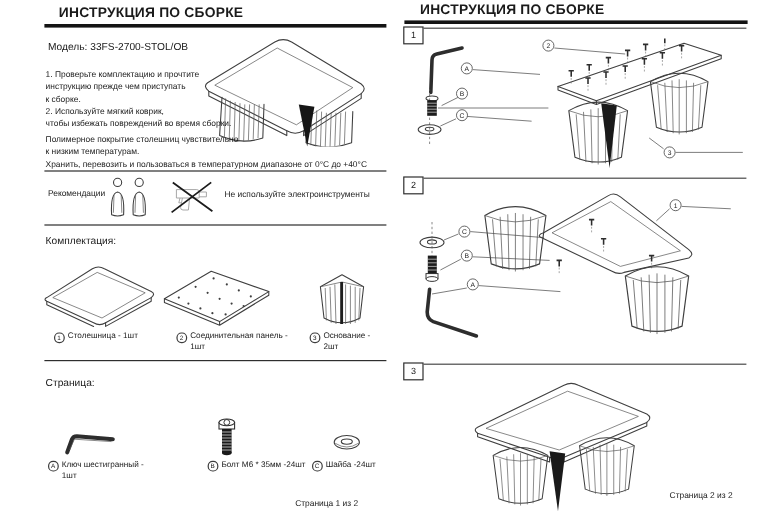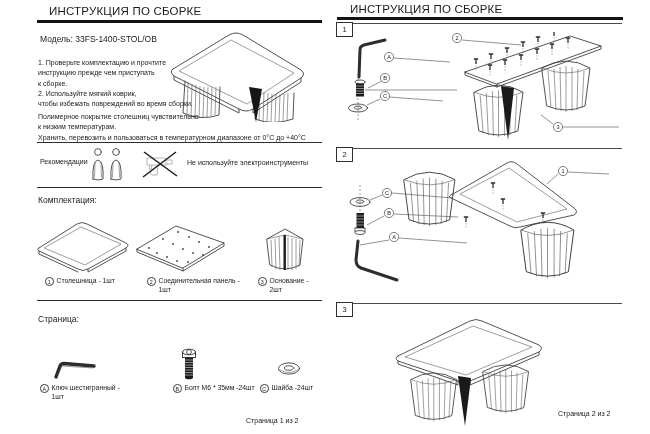--- a/index.html
+++ b/index.html
@@ -1,19 +1,19 @@
 <!DOCTYPE html>
 <html><head>
 <meta charset="utf-8">
 <style>
   html,body{margin:0;padding:0;background:#fff;}
   #canvas{position:relative;width:650px;height:434px;background:#ffffff;
           font-family:"Liberation Sans","DejaVu Sans",sans-serif;color:#1a1a1a;overflow:hidden;}
   .abs{position:absolute;}
-  .title{font-size:11.5px;font-weight:normal;letter-spacing:.2px;white-space:nowrap;padding-left:12px;}
+  .title{font-size:11.5px;font-weight:bold;letter-spacing:.2px;white-space:nowrap;padding-left:12px;}
   .rule-thick{height:2.6px;background:#141414;}
   .rule{height:1px;background:#2e2e2e;}
   .t7{font-size:7px;line-height:10.3px;}
   .t8{font-size:8.5px;}
   .sect{font-size:8.5px;}
   .foot{font-size:7px;white-space:nowrap;}
   .cap{display:flex;gap:3px;font-size:6.8px;line-height:8.6px;}
   .circ{flex:none;display:inline-block;width:8.5px;height:8.5px;border:1px solid #3c3c3c;border-radius:50%;
         font-size:5.3px;line-height:8.3px;text-align:center;box-sizing:border-box;background:#fff;}
   .stepbox{width:15px;height:13px;border:1px solid #2f2f2f;background:#fff;font-size:7.5px;
@@ -27,21 +27,21 @@
   svg .leader{stroke:#4a4a4a;stroke-width:.6;fill:none;}
 </style>
 </head>
 <body>
 
 <div id="canvas">
 
   <div class="abs title" style="left:37px;top:5px;">ИНСТРУКЦИЯ ПО СБОРКЕ</div>
   <div class="abs rule-thick" style="left:37px;top:20px;width:285px;"></div>
 
-  <div class="abs t8" style="left:40px;top:34px;">Модель: 33FS-1400-STOL/OB</div>
+  <div class="abs t8" style="left:40px;top:34px;">Модель: 33FS-2700-STOL/OB</div>
 
   <svg class="abs" style="left:163px;top:27px;" width="152" height="95" viewBox="0 0 152 95">
     <path class="ln" d="M10,42 L66,8 Q73,4 80,8 L138,43 Q143,47 138,51 L90,82 Q83,86 76,82 L11,49 Q6,45 10,42 Z"></path>
     <path class="thin" d="M16,44 L68,13 L131,46 L84,77 Z"></path>
     <path class="ln" d="M11,49 L11,53 L76,86 L76,82 M138,51 L138,55 L90,86 L90,82"></path>
 
     <path class="ln" d="M22,54 L20,86 Q38,94 56,88 L57,60"></path>
     <path class="thin" d="M25,55 L24,88 M29,57 L28,90 M33,58 L32,91 M37,59 L36,91 M41,60 L40,91 M45,60 L44,90 M49,60 L48,89 M53,60 L52,88"></path>
 
     <path class="ln" d="M94,62 L92,92 Q110,99 130,92 L131,66"></path>

